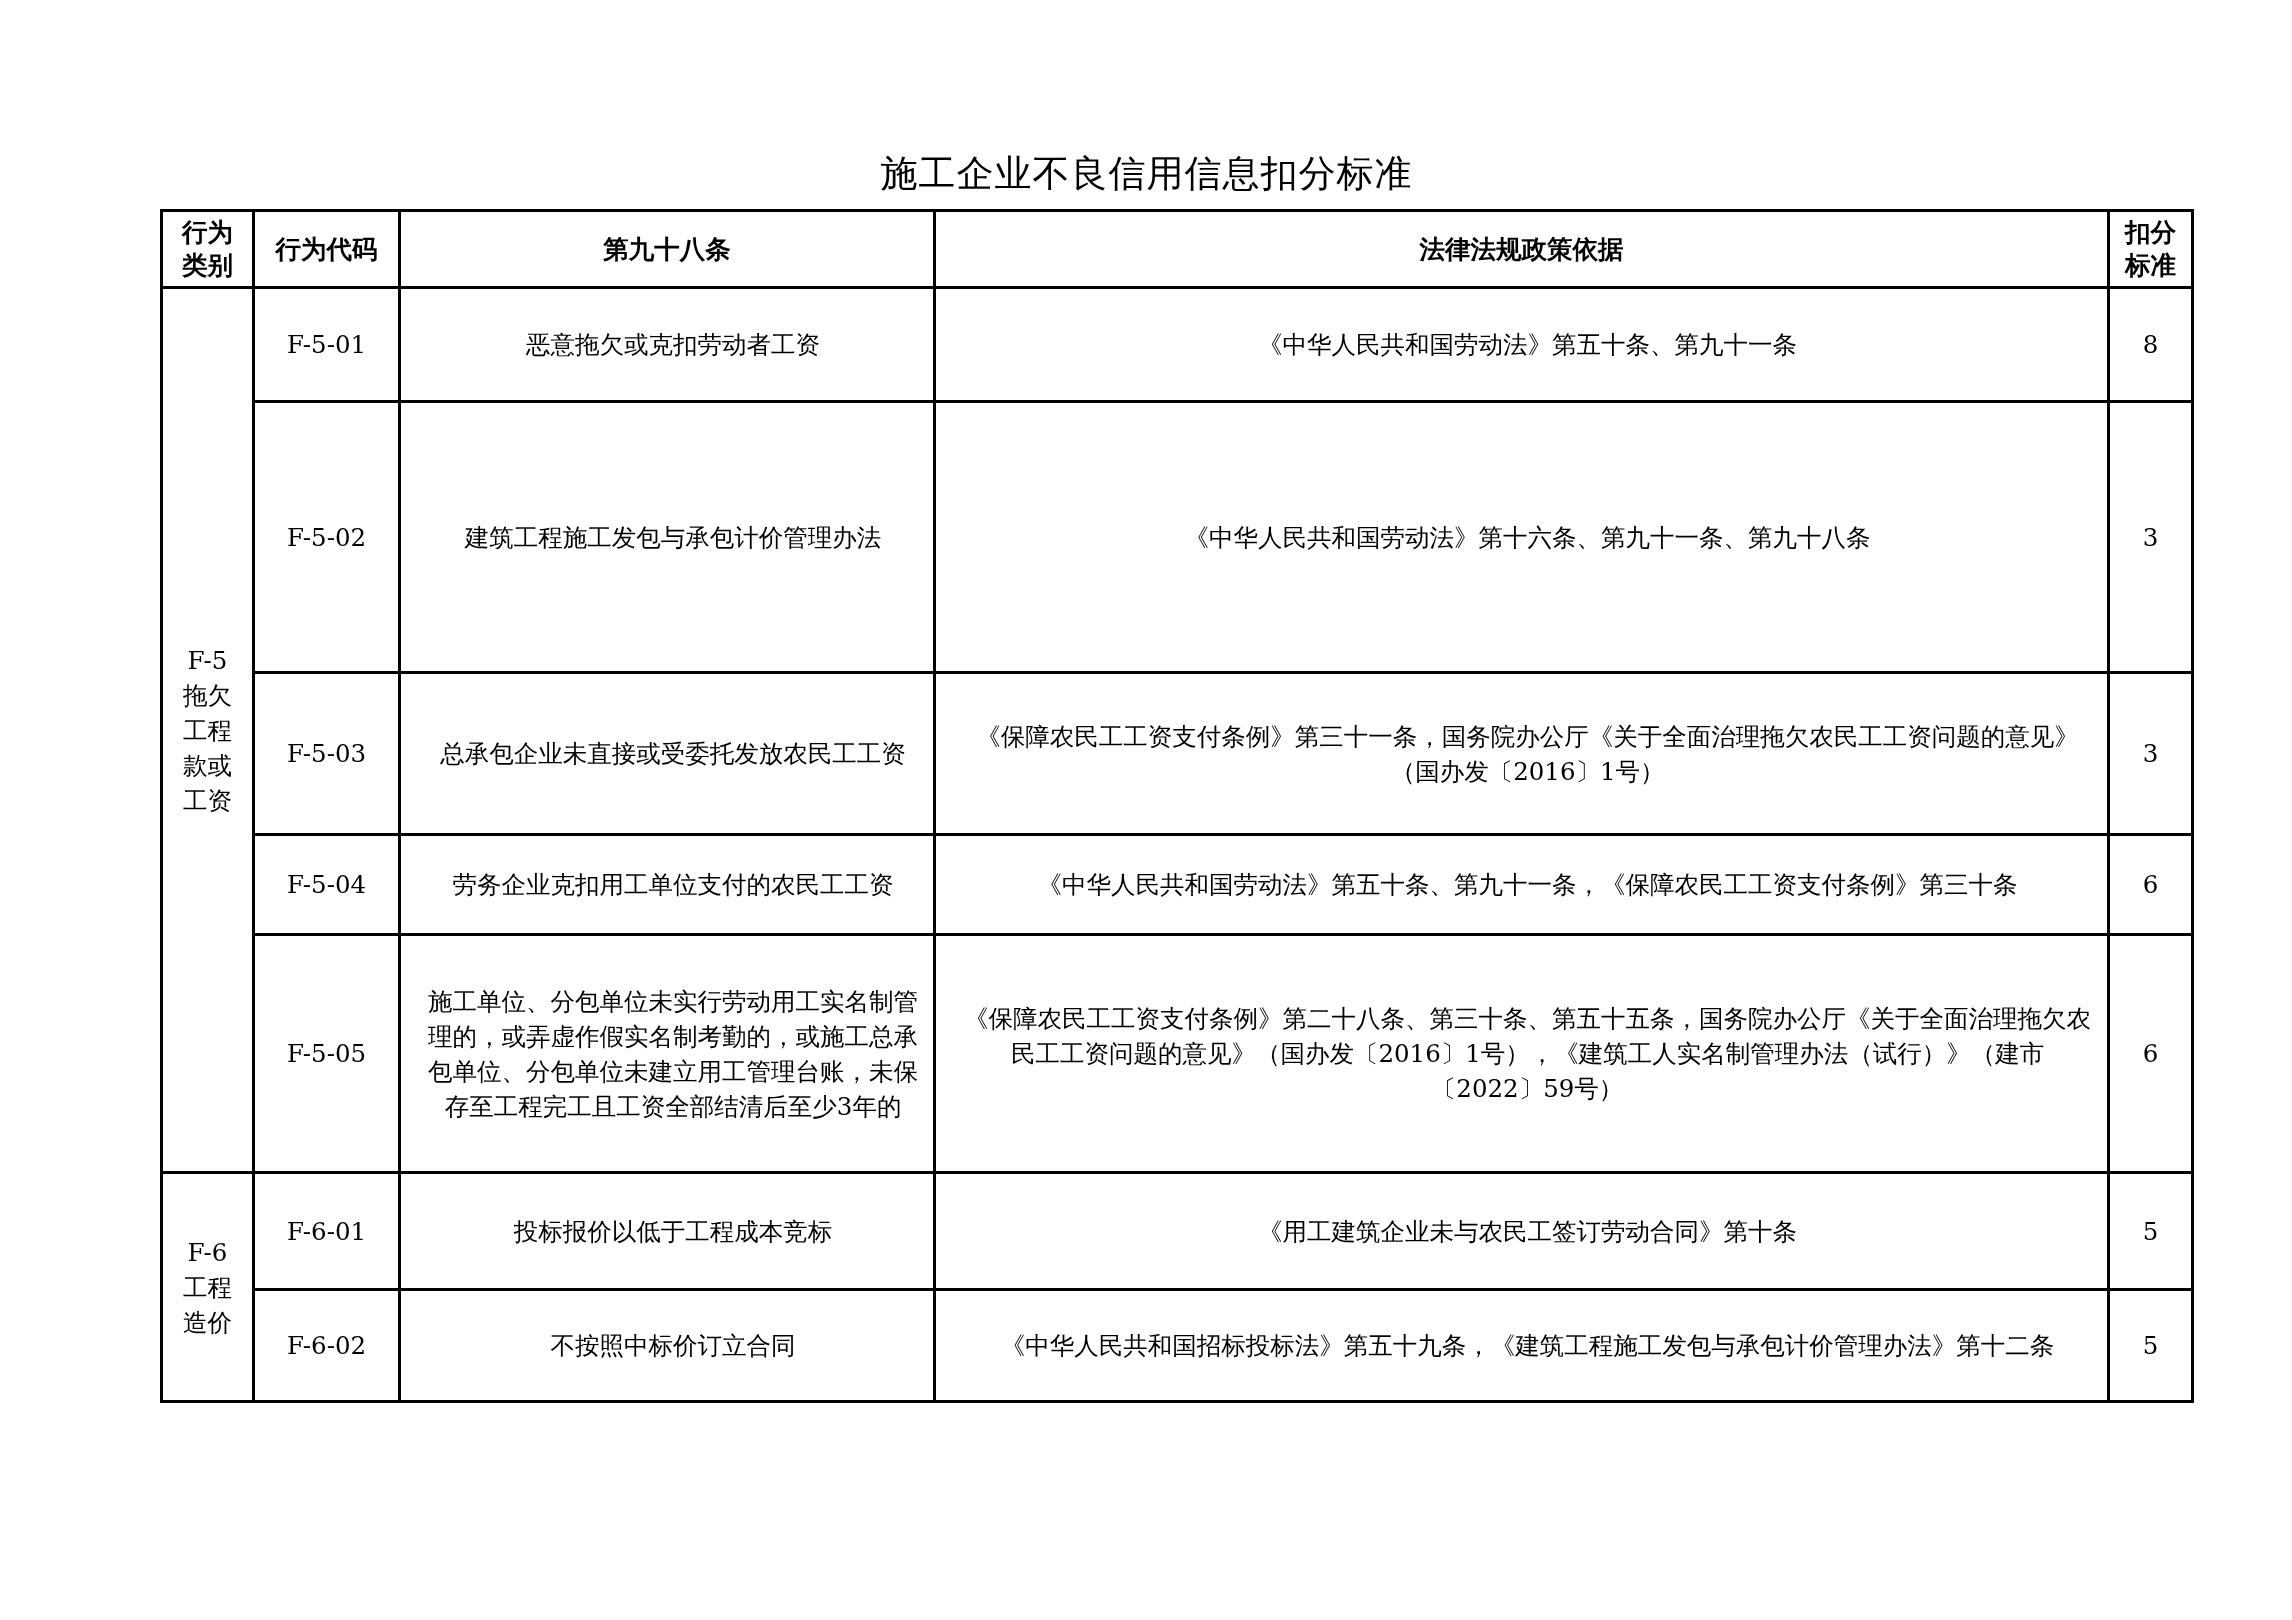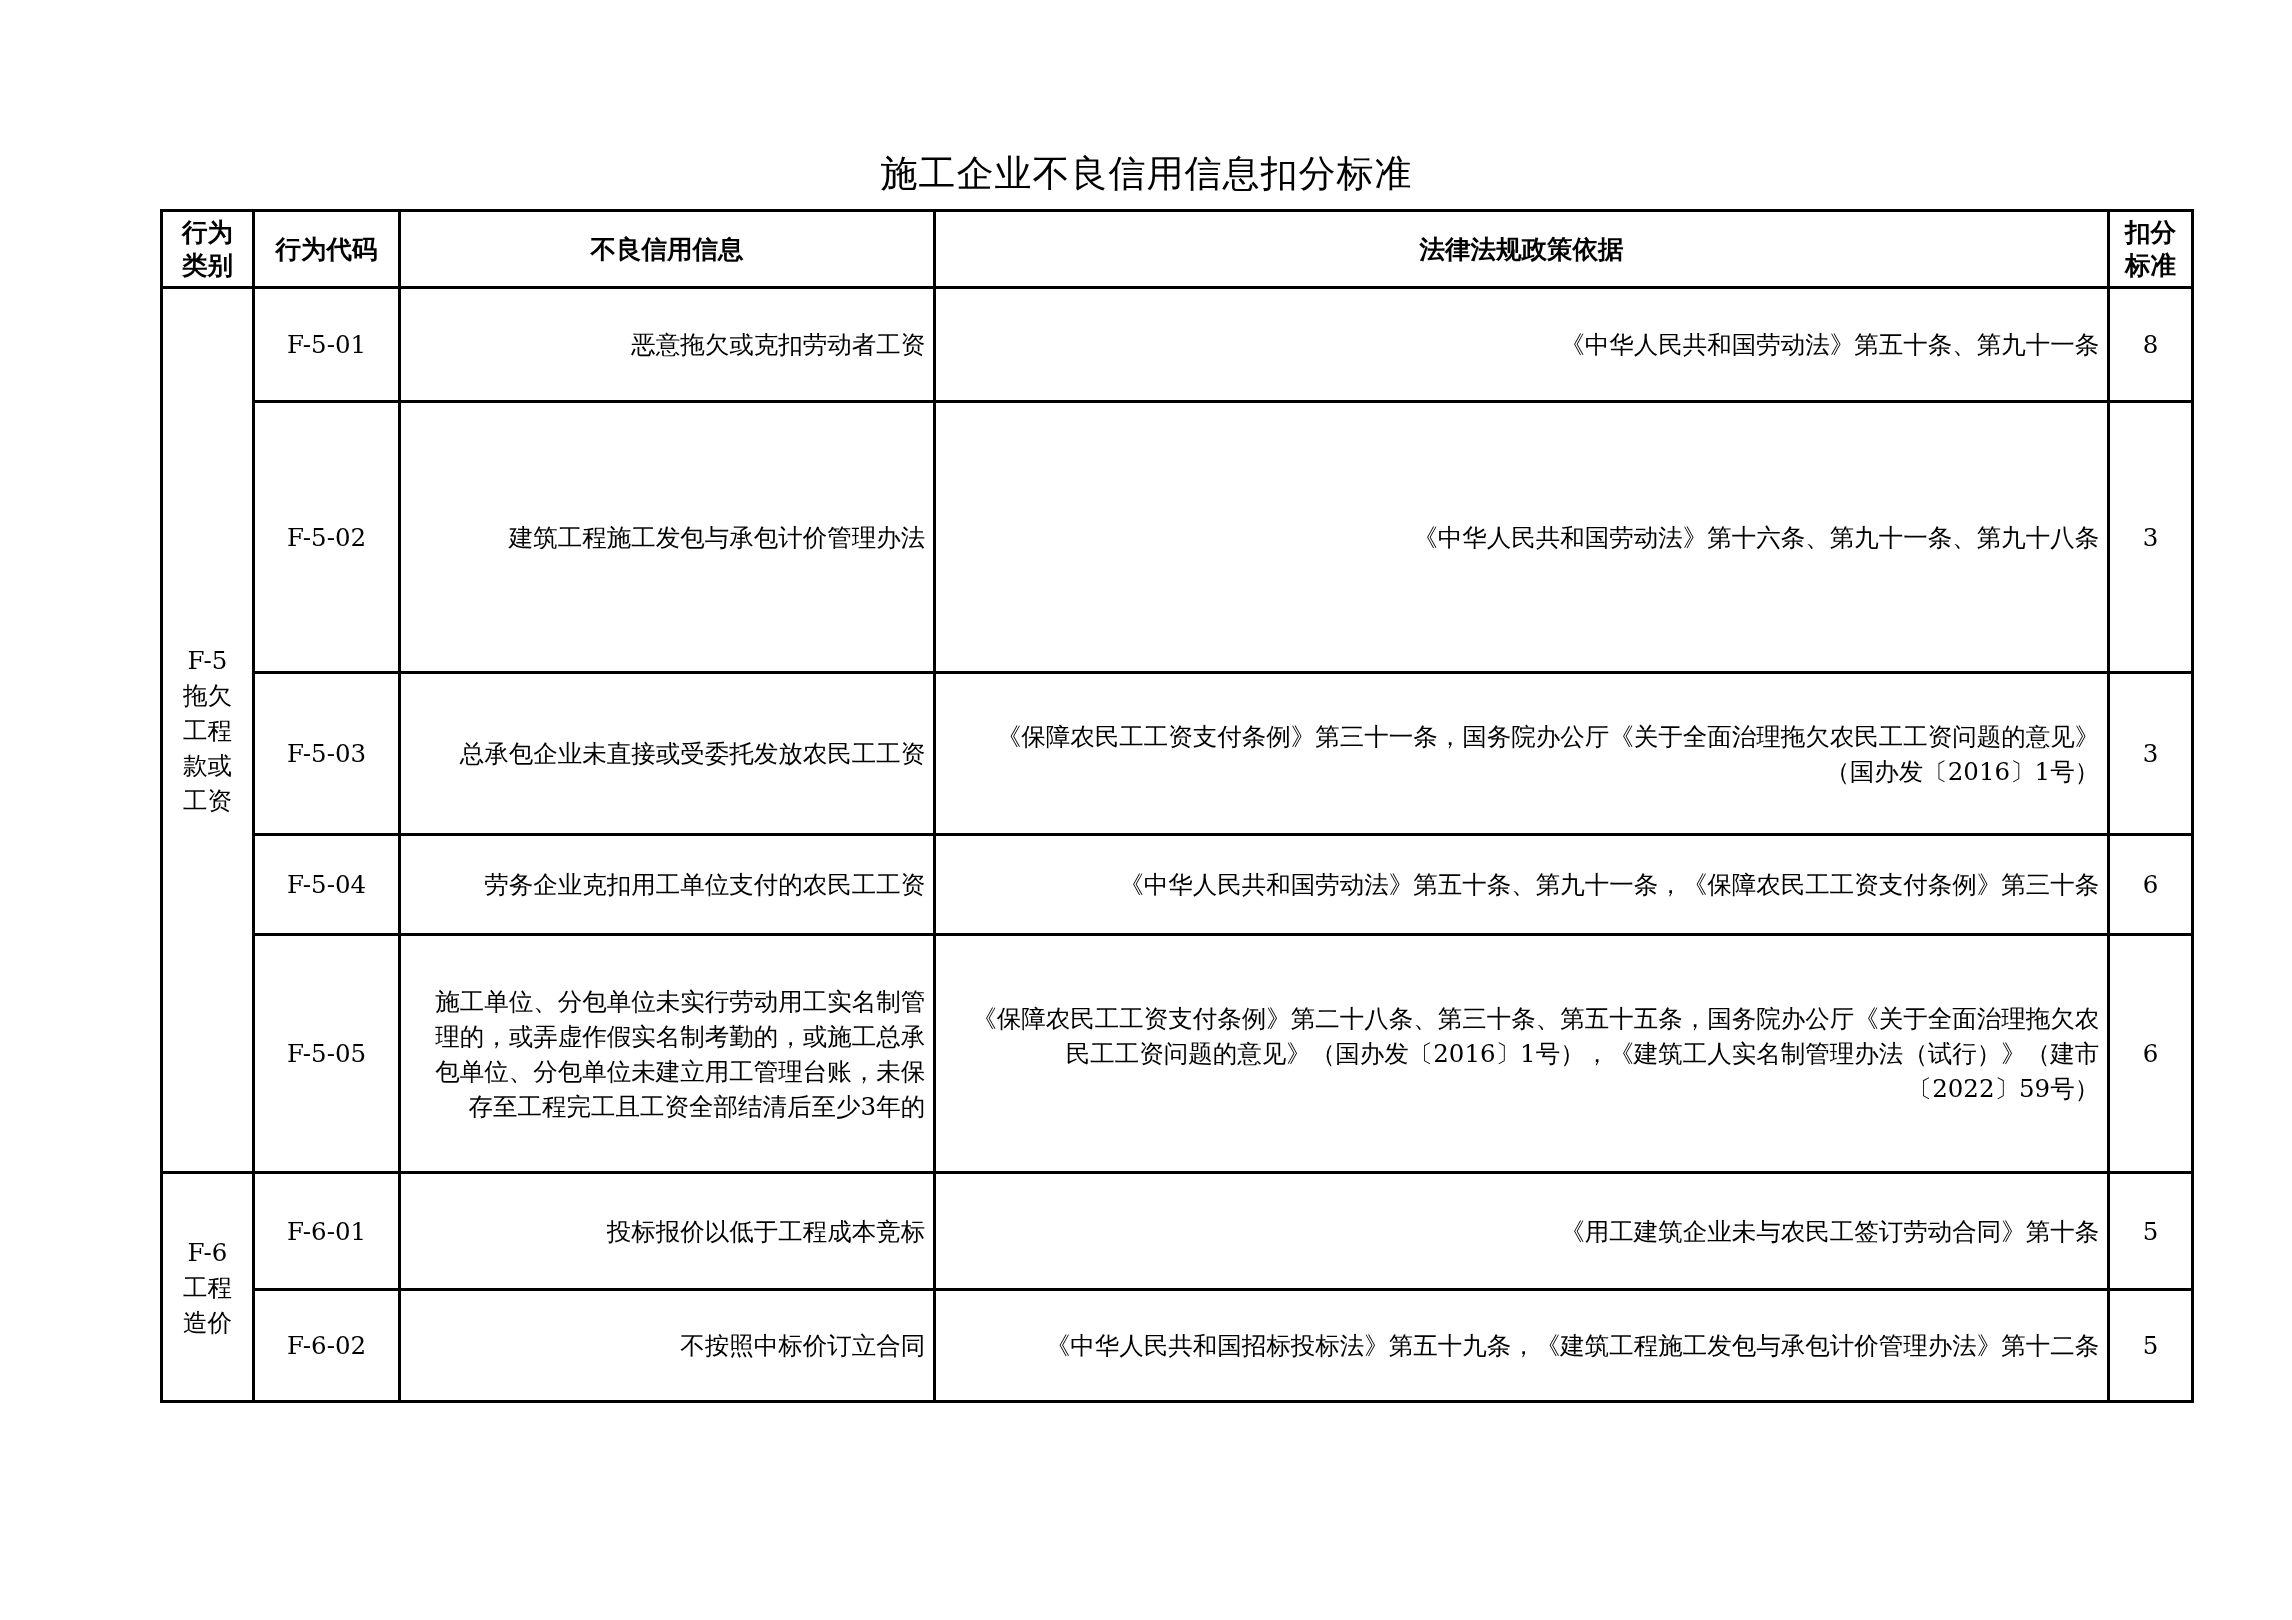--- a/index.html
+++ b/index.html
@@ -4,21 +4,21 @@
 <style>
   html, body { margin:0; padding:0; background:#fff; }
   body { width:2293px; height:1620px; position:relative; overflow:hidden;
          font-family:"DejaVu Serif", "Liberation Serif", serif; color:#000; }
   .title { position:absolute; left:0; width:2293px; top:149px; text-align:center;
            font-family:"DejaVu Sans", "Liberation Sans", sans-serif; font-size:37px; letter-spacing:1px; }
   table { position:absolute; left:160px; top:209px; border-collapse:collapse; table-layout:fixed; }
   td, th { border:3.9px solid #000; padding:0 7.8px; vertical-align:middle; font-size:24.5px; line-height:35px; font-weight:normal; }
   th { font-family:"DejaVu Sans", "Liberation Sans", sans-serif; font-size:25.5px; font-weight:bold; text-align:center; line-height:33px; }
   td.c { text-align:center; }
-  td.l { text-align:right;padding-left:20px; }
+  td.l { text-align:center;padding-left:20px; }
   .cat { text-align:center; padding:0 3.9px; }
   .cat span { display:block; }
 </style>
 </head>
 <body>
 
 <div class="title">施工企业不良信用信息扣分标准</div>
 
 <table>
   <colgroup>
@@ -28,21 +28,21 @@
     <col style="width:1174px">
     <col style="width:84px">
   </colgroup>
   <tbody>
       <tr style="height:77px">
     <th>
           <span style="display:block">行为</span>
           <span style="display:block">类别</span>
         </th>
     <th>行为代码</th>
-    <th>不良信用信息</th>
+    <th>第九十八条</th>
     <th>法律法规政策依据</th>
     <th>
           <span style="display:block">扣分</span>
           <span style="display:block">标准</span>
         </th>
   </tr>
 
   <tr style="height:114px">
     <td class="cat" rowspan="5">
       <span>F-5</span>

